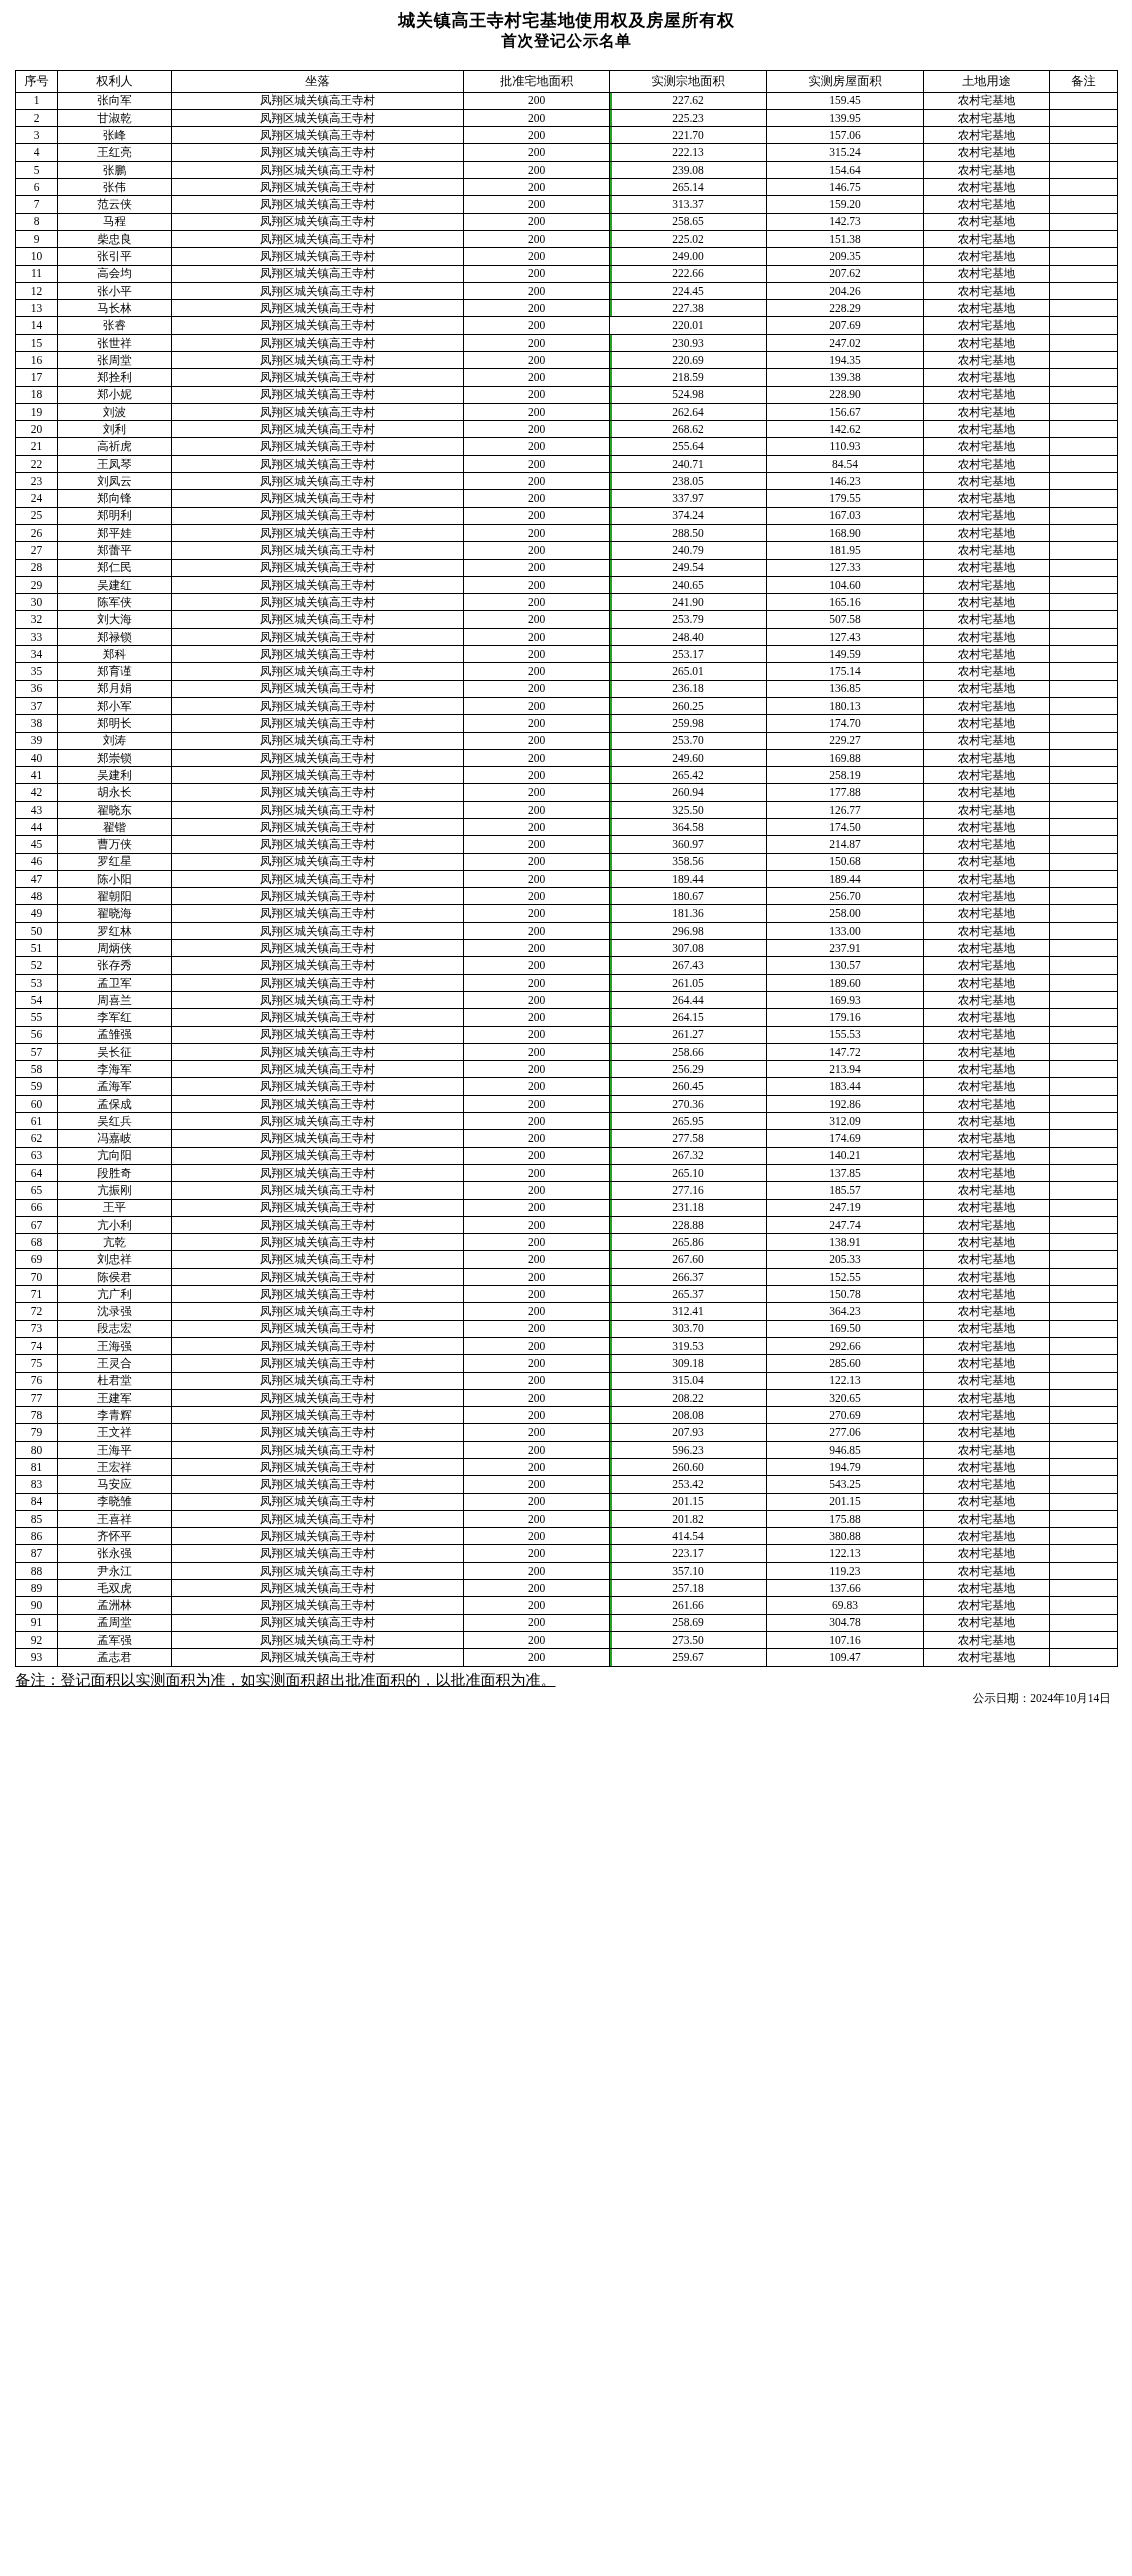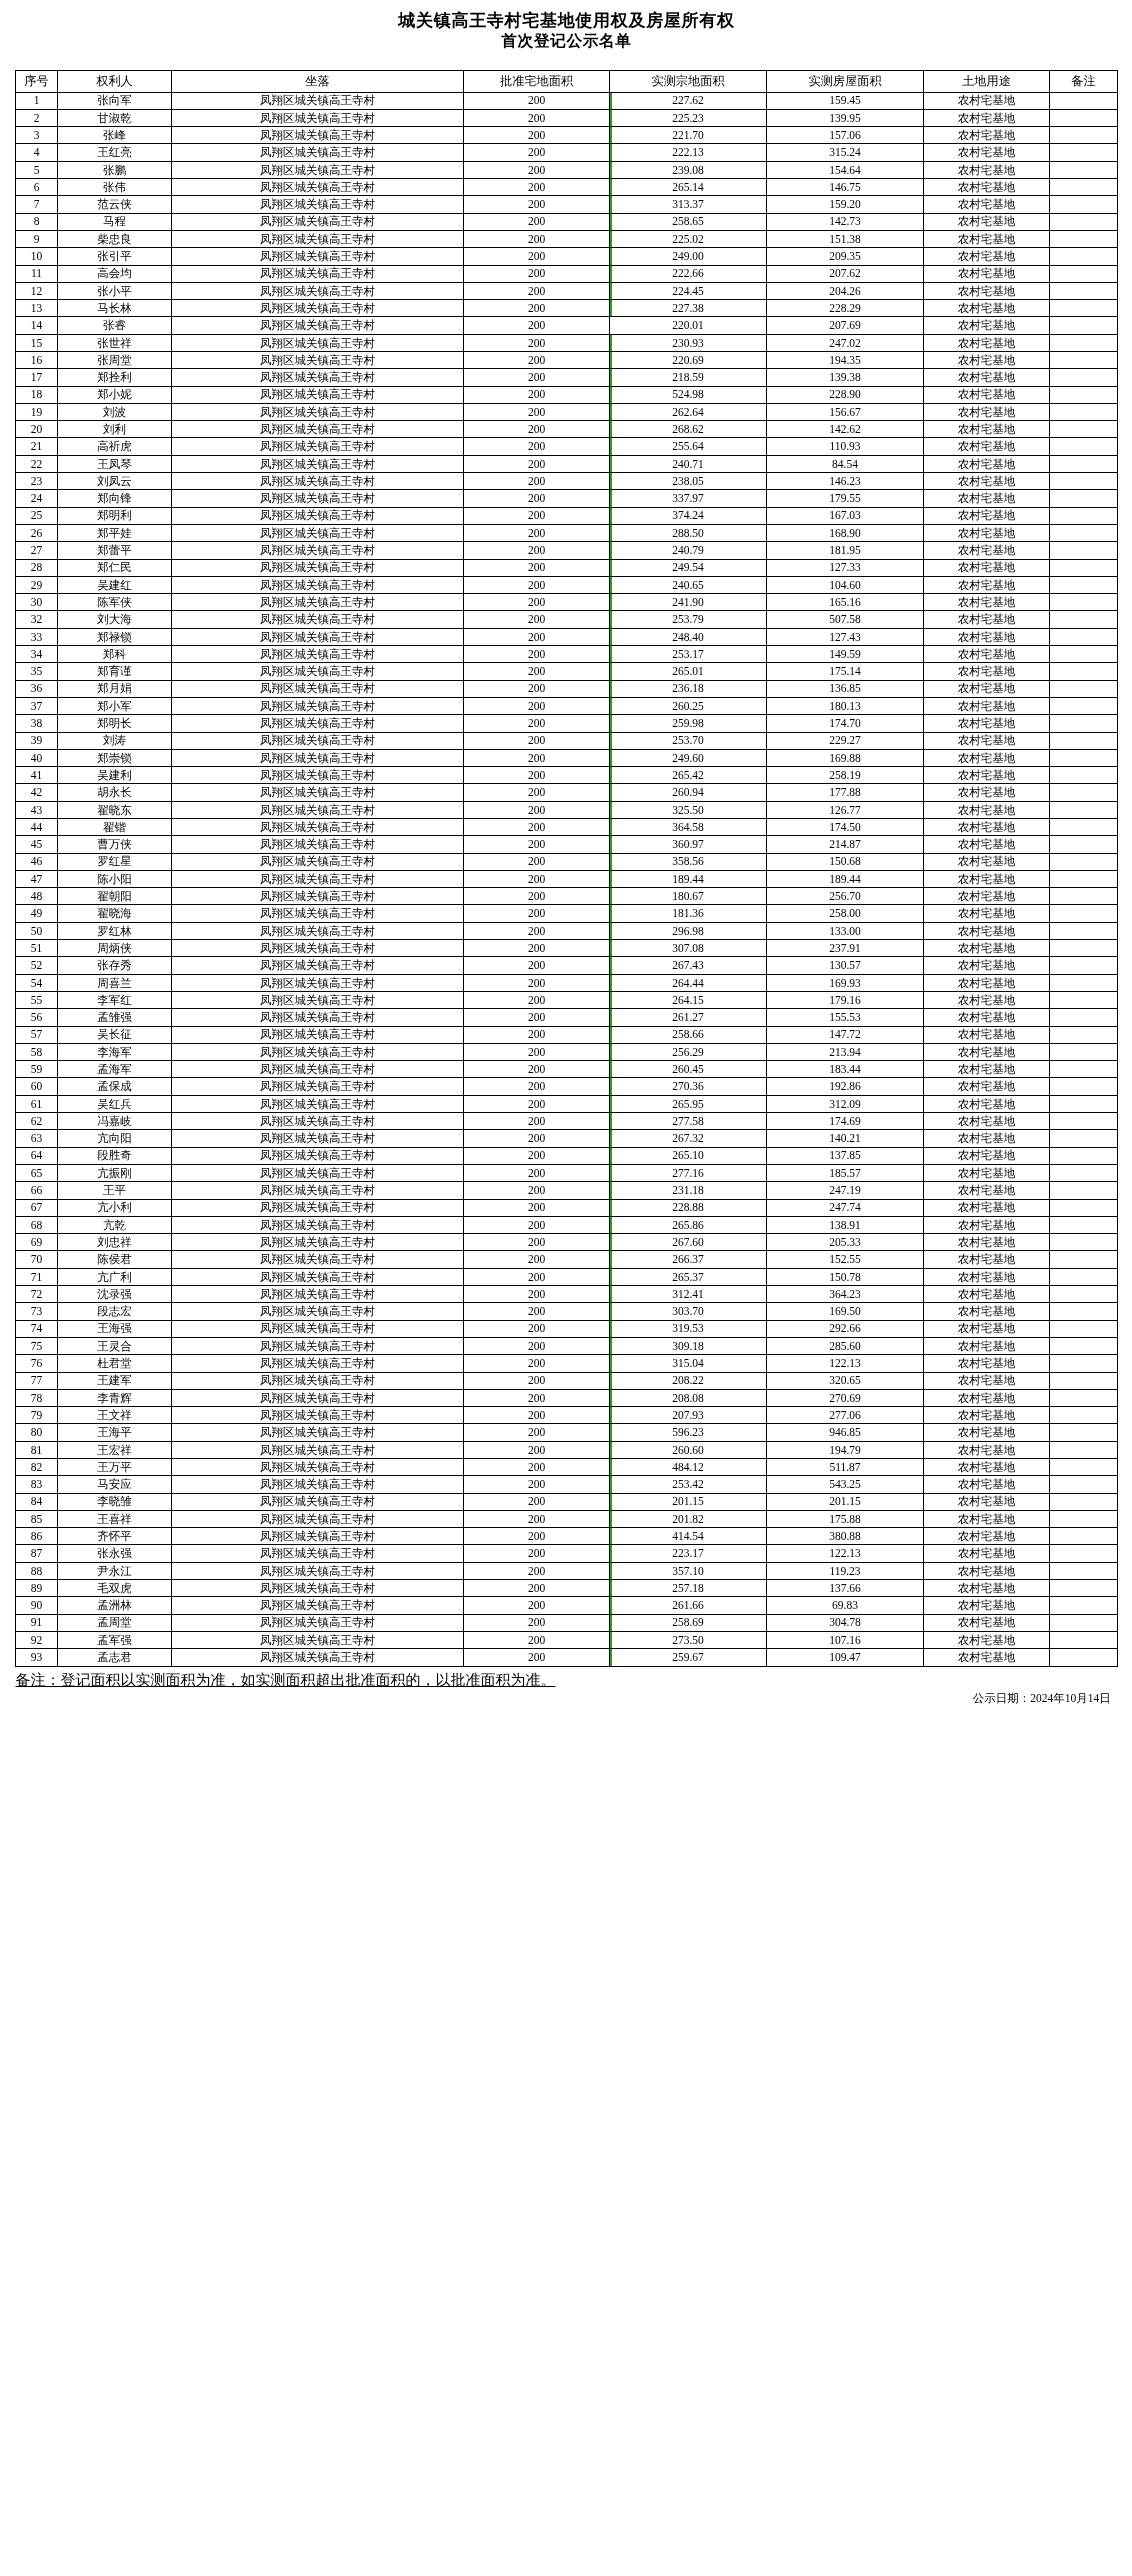--- a/index.html
+++ b/index.html
@@ -634,20 +634,30 @@
           <td>52</td>
           <td>张存秀</td>
           <td>凤翔区城关镇高王寺村</td>
           <td>200</td>
           <td class="cell-mark">267.43</td>
           <td>130.57</td>
           <td>农村宅基地</td>
           <td></td>
         </tr>
         <tr>
+          <td>53</td>
+          <td>孟卫军</td>
+          <td>凤翔区城关镇高王寺村</td>
+          <td>200</td>
+          <td class="cell-mark">261.05</td>
+          <td>189.60</td>
+          <td>农村宅基地</td>
+          <td></td>
+        </tr>
+        <tr>
           <td>54</td>
           <td>周喜兰</td>
           <td>凤翔区城关镇高王寺村</td>
           <td>200</td>
           <td class="cell-mark">264.44</td>
           <td>169.93</td>
           <td>农村宅基地</td>
           <td></td>
         </tr>
         <tr>
@@ -910,30 +920,20 @@
           <td>农村宅基地</td>
           <td></td>
         </tr>
         <tr>
           <td>81</td>
           <td>王宏祥</td>
           <td>凤翔区城关镇高王寺村</td>
           <td>200</td>
           <td class="cell-mark">260.60</td>
           <td>194.79</td>
-          <td>农村宅基地</td>
-          <td></td>
-        </tr>
-        <tr>
-          <td>82</td>
-          <td>王万平</td>
-          <td>凤翔区城关镇高王寺村</td>
-          <td>200</td>
-          <td class="cell-mark">484.12</td>
-          <td>511.87</td>
           <td>农村宅基地</td>
           <td></td>
         </tr>
         <tr>
           <td>83</td>
           <td>马安应</td>
           <td>凤翔区城关镇高王寺村</td>
           <td>200</td>
           <td class="cell-mark">253.42</td>
           <td>543.25</td>

